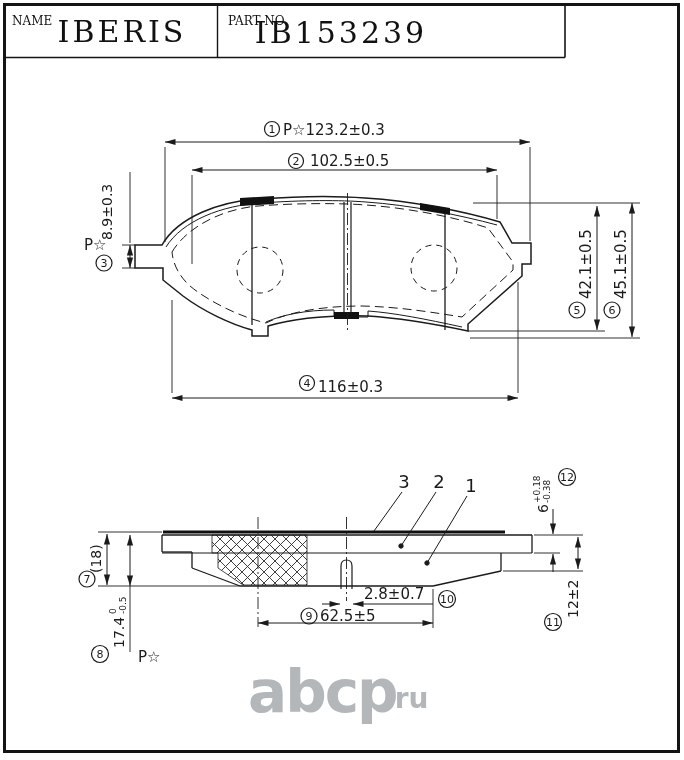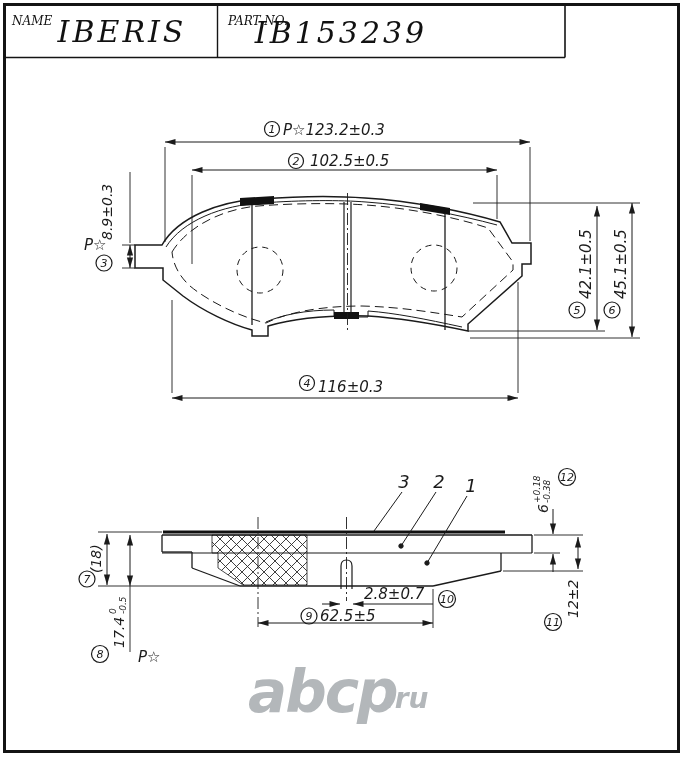--- a/index.html
+++ b/index.html
@@ -1,17 +1,17 @@
 <!DOCTYPE html>
 <html><head>
 <meta charset="utf-8">
 <style>
   html,body{margin:0;padding:0;background:#ffffff;}
   #stage{position:relative;width:684px;height:760px;background:#ffffff;overflow:hidden;
-         font-family:"DejaVu Sans",sans-serif;font-style:italic;}
+         font-family:"DejaVu Sans",sans-serif;}
   svg text{user-select:none;}
   .dimtext{font-family:"DejaVu Sans",sans-serif;font-size:15px;fill:#1b1b1b;}
   .dimtext-sm{font-family:"DejaVu Sans",sans-serif;font-size:14px;fill:#1b1b1b;}
   .toltext{font-family:"DejaVu Sans",sans-serif;font-size:9px;fill:#1b1b1b;}
   .circnum{font-family:"DejaVu Sans",sans-serif;font-size:11px;fill:#1b1b1b;}
   .hdr-small{font-family:"DejaVu Serif",serif;font-size:12px;fill:#111;}
   .hdr-big{font-family:"DejaVu Serif",serif;font-size:30px;fill:#111;letter-spacing:3px;}
   .leadernum{font-family:"DejaVu Sans",sans-serif;font-size:18px;fill:#1b1b1b;}
   .wm{font-family:"DejaVu Sans",sans-serif;font-weight:bold;font-size:58px;letter-spacing:-2px;}
   .wm2{font-family:"DejaVu Sans",sans-serif;font-weight:bold;font-size:28px;letter-spacing:0px;}

